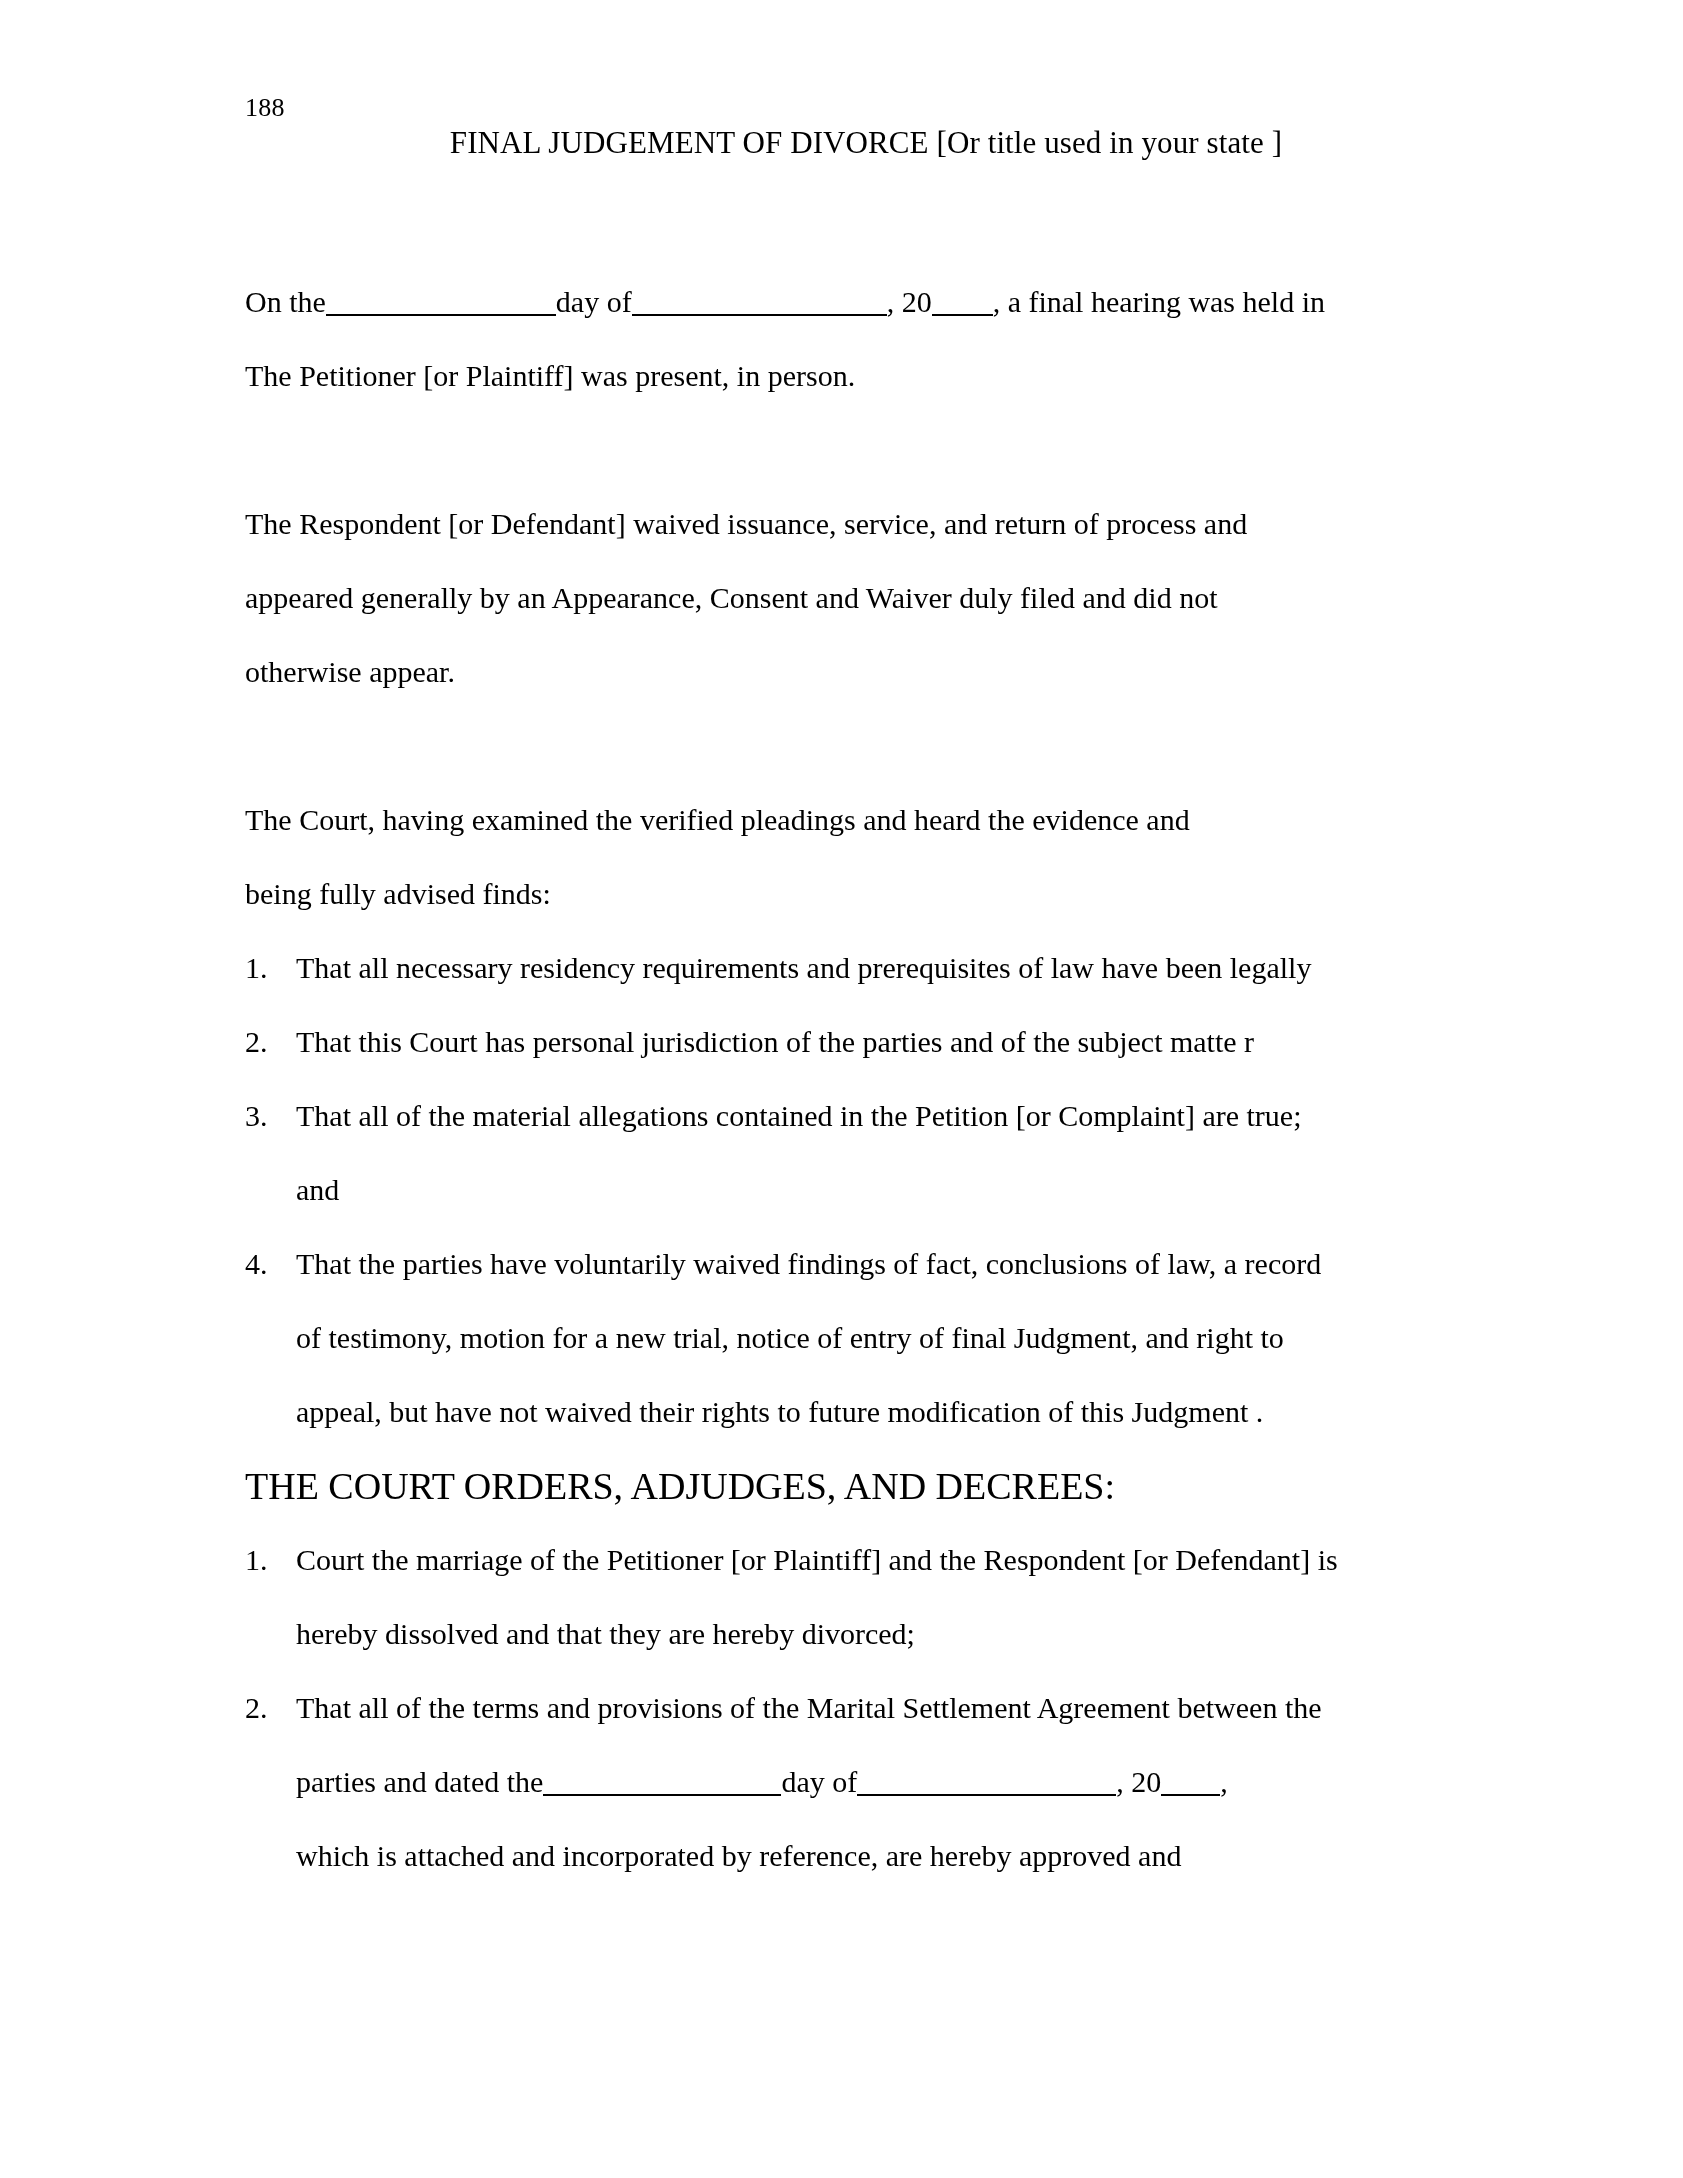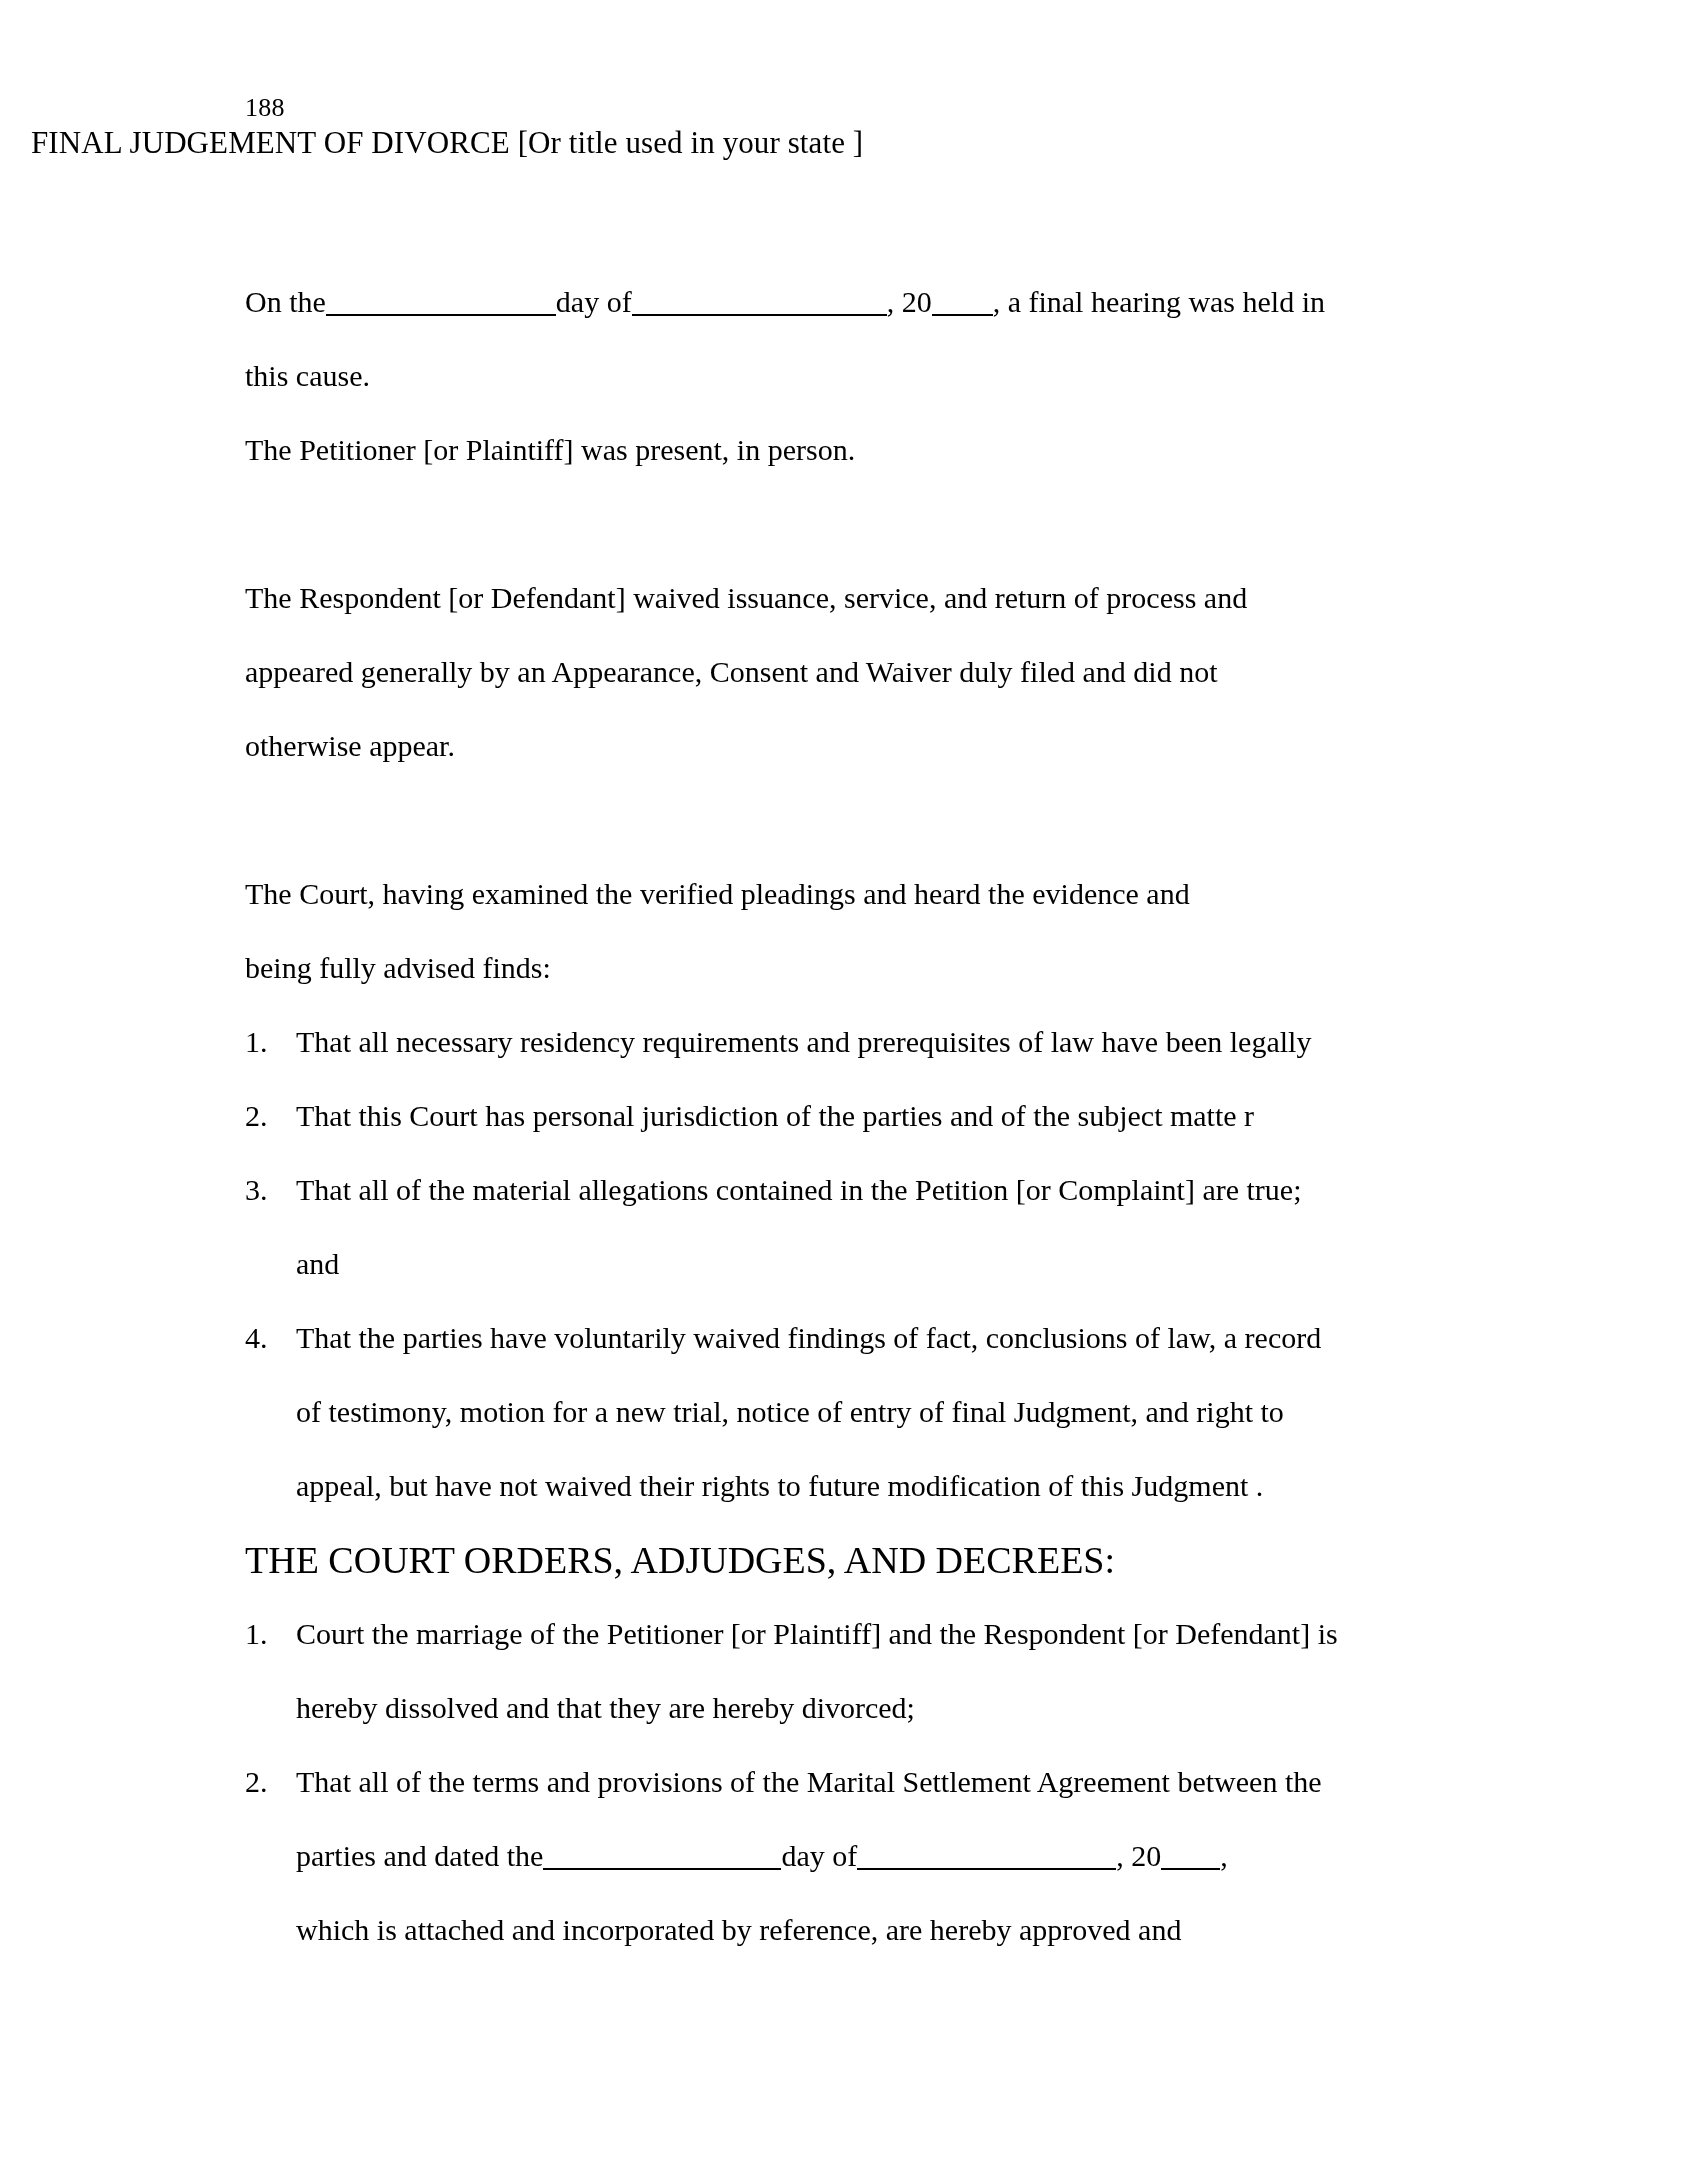--- a/index.html
+++ b/index.html
@@ -27,24 +27,25 @@
     top: 95px;
     font-size: 26px;
     line-height: 1;
     letter-spacing: 0.2px;
   }
   .doc-title {
     position: absolute;
     left: 0;
     right: 0;
     top: 127px;
+    text-align: center;
     font-size: 31px;
     line-height: 1;
     letter-spacing: 0.1px;
-    padding-left: 31px;
+    padding-left: 49px;
   }
   
   .body-block {
     position: absolute;
     left: 245px;
     top: 265px;
     width: 1188px;
   }
   .para {
     font-size: 30px;
@@ -108,21 +109,20 @@
 <div class="page">
 
   <div class="page-number">188</div>
 
   <div class="doc-title">FINAL JUDGEMENT OF DIVORCE [Or title used in your state ]</div>
 
   <div class="body-block">
 
     <p class="para"><span>On the</span><span class="blank blank-long"></span><span>day of</span><span class="blank blank-long2"></span><span>, 20</span><span class="blank blank-short"></span><span>, a final hearing was held in</span></p>
 
-    <p class="para">this cause.</p>
 
     <p class="para">The Petitioner [or Plaintiff] was present, in person.</p>
 
     <div class="gap-md"></div>
 
     <p class="para">The Respondent [or Defendant] waived issuance, service, and return of process and</p>
     <p class="para">appeared generally by an Appearance, Consent and Waiver duly filed and did not</p>
     <p class="para">otherwise appear.</p>
 
     <div class="gap-md"></div>

